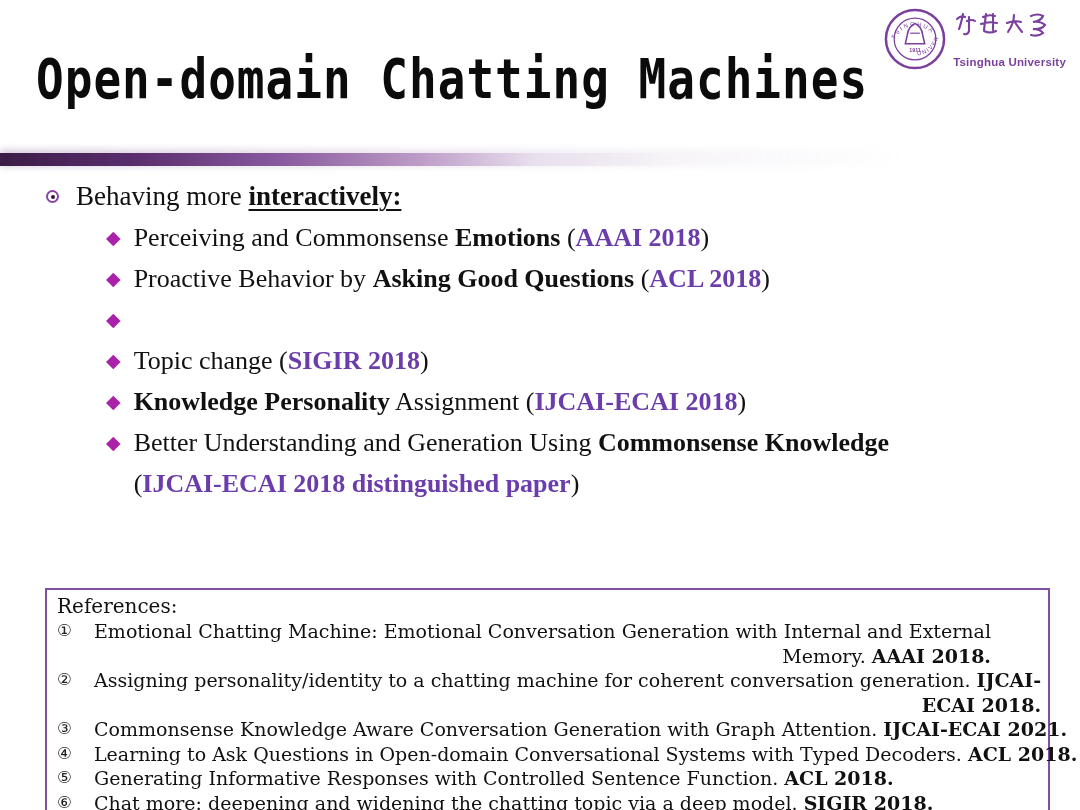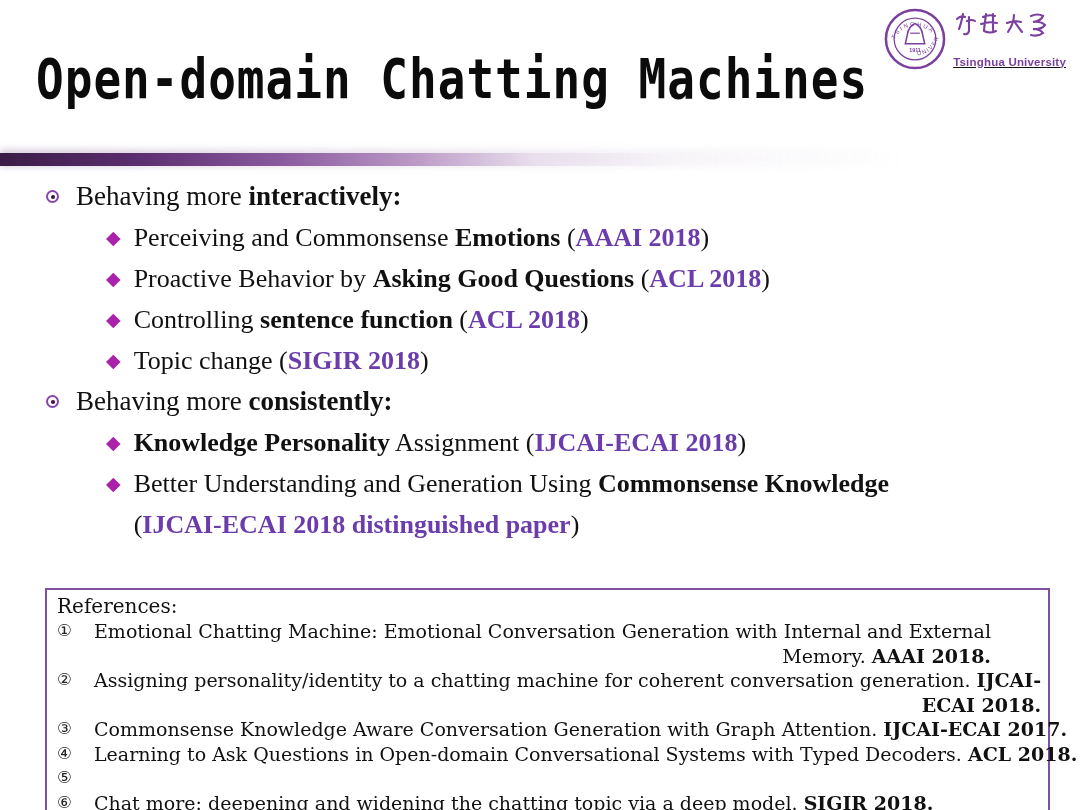--- a/index.html
+++ b/index.html
@@ -14,21 +14,21 @@
   
   .title{
     position:absolute; left:36px; top:52px;
     font-family:"DejaVu Sans Mono","Liberation Mono",monospace;
     font-weight:bold; font-size:46px; line-height:46px; letter-spacing:1px;
     color:#0b0b0b; transform:scaleY(1.18); transform-origin:left top; white-space:nowrap;
   }
   .logo{
     position:absolute; right:14px; top:8px; display:flex; align-items:center; gap:7px;
   }
-  .logo-right{display:flex; flex-direction:column; align-items:flex-start; gap:17px;text-decoration:underline;}
+  .logo-right{display:flex; flex-direction:column; align-items:flex-start; gap:17px;}
   .logo-en{
     font-family:"Liberation Sans",sans-serif; font-size:11.5px; color:var(--tsinghua);
     font-weight:bold; letter-spacing:.2px;
   }
   
   .bar-ghost{
     position:absolute; left:0; top:149px; width:950px; height:18px;
     background:linear-gradient(90deg, rgba(110,70,130,.25), rgba(190,170,200,.18) 60%, rgba(255,255,255,0) 95%);
     filter:blur(3px);
   }
@@ -52,21 +52,21 @@
     content:''; position:absolute; left:2.5px; top:2.5px; width:4px; height:4px;
     border-radius:50%; background:var(--dot);
   }
   .l2{padding-left:64px;}
   .l2 .txt{font-size:26px;}
   .diamond{
     font-family:"DejaVu Sans",sans-serif; color:var(--diamond); font-size:19px;
     line-height:41px; margin-right:13px; flex:none;
   }
   .b{font-weight:bold;}
-  .u{text-decoration-thickness:2px; text-underline-offset:4px;}
+  .u{text-decoration:underline; text-decoration-thickness:2px; text-underline-offset:4px;}
   .p{color:var(--conf);}
   
   .refbox{
     position:absolute; left:45px; top:588px; width:1005px; height:260px;
     border:2px solid var(--border); box-sizing:border-box;
     padding:4px 4px 0 10px; background:#fff;
     font-family:"DejaVu Serif","Liberation Serif",serif;
   }
   .ref-label{font-size:20px; line-height:25px;}
   .ref{display:flex; align-items:flex-start;}
@@ -130,33 +130,26 @@
         </div>
       </div>
       <div class="row l2">
         <span class="diamond">◆</span>
         <div class="txt">
           <div class="line"><span>Proactive Behavior by </span><span class="b">Asking Good Questions</span><span> (</span><span class="b p">ACL 2018</span><span>)</span></div>
         </div>
       </div>
       <div class="row l2">
         <span class="diamond">◆</span>
-        <div class="txt">
-          <div class="line"><span>Controlling </span><span class="b">sentence function</span><span> (</span><span class="b p">ACL 2018</span><span>)</span></div>
-        </div>
       </div>
       <div class="row l2">
         <span class="diamond">◆</span>
         <div class="txt">
           <div class="line"><span>Topic change (</span><span class="b p">SIGIR 2018</span><span>)</span></div>
         </div>
-      </div>
-      <div class="row l1">
-        <span class="ring"></span>
-        <div class="txt"><span>Behaving more </span><span class="b u">consistently:</span></div>
       </div>
       <div class="row l2">
         <span class="diamond">◆</span>
         <div class="txt">
           <div class="line"><span class="b">Knowledge Personality</span><span> Assignment (</span><span class="b p">IJCAI-ECAI 2018</span><span>)</span></div>
         </div>
       </div>
       <div class="row l2">
         <span class="diamond">◆</span>
         <div class="txt">
@@ -179,31 +172,34 @@
         <div class="ref">
           <span class="num">②</span>
           <div class="rtxt">
             <div class="line"><span>Assigning personality/identity to a chatting machine for coherent conversation generation. </span><span class="b">IJCAI-</span></div>
             <div class="line"><span class="b">ECAI 2018.</span></div>
           </div>
         </div>
         <div class="ref">
           <span class="num">③</span>
           <div class="rtxt">
-            <div class="line"><span>Commonsense Knowledge Aware Conversation Generation with Graph Attention. </span><span class="b">IJCAI-ECAI 2017.</span></div>
+            <div class="line"><span>Commonsense Knowledge Aware Conversation Generation with Graph Attention. </span><span class="b">IJCAI-ECAI 2021.</span></div>
           </div>
         </div>
         <div class="ref">
           <span class="num">④</span>
           <div class="rtxt">
             <div class="line"><span>Learning to Ask Questions in Open-domain Conversational Systems with Typed Decoders. </span><span class="b">ACL 2018.</span></div>
           </div>
         </div>
         <div class="ref">
           <span class="num">⑤</span>
+          <div class="rtxt">
+            <div class="line"><span>Generating Informative Responses with Controlled Sentence Function. </span><span class="b">ACL 2018.</span></div>
+          </div>
         </div>
         <div class="ref">
           <span class="num">⑥</span>
           <div class="rtxt">
             <div class="line"><span>Chat more: deepening and widening the chatting topic via a deep model. </span><span class="b">SIGIR 2018.</span></div>
           </div>
         </div>
       </div>
   </div>
 

